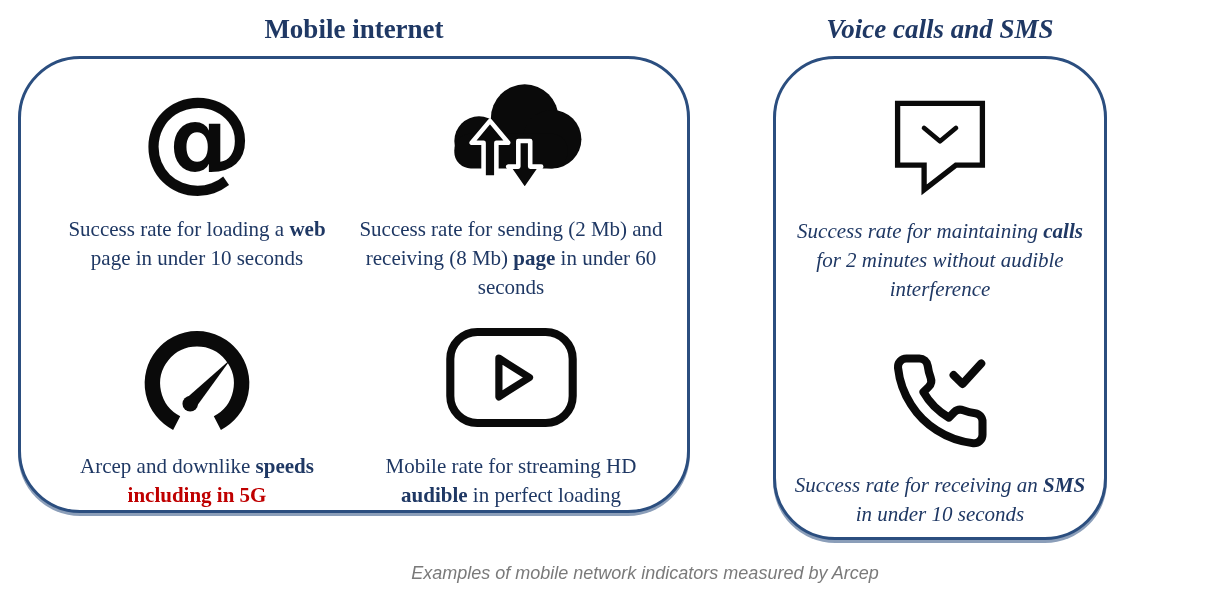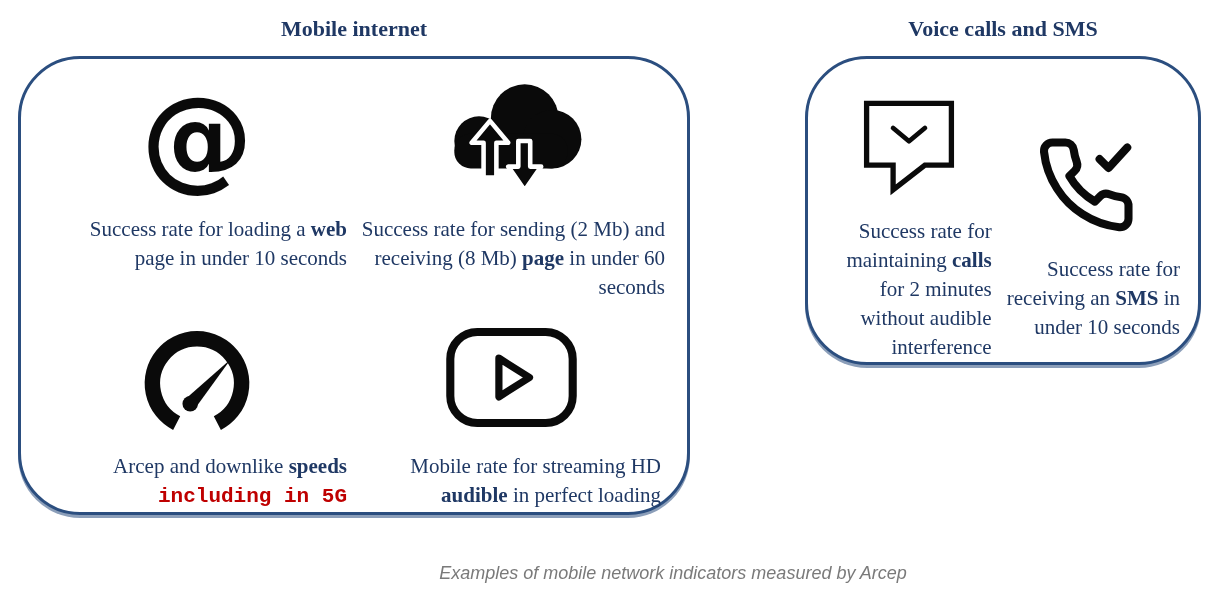--- a/index.html
+++ b/index.html
@@ -10,59 +10,59 @@
     --gray:#7a7a7a;
   }
   *{box-sizing:border-box;}
   html,body{margin:0;padding:0;}
   body{
     width:1224px;height:596px;position:relative;background:#ffffff;overflow:hidden;
     font-family:"Liberation Serif","DejaVu Serif",serif;
   }
   .panel{position:absolute;top:12px;}
   .panel-left{left:18px;width:672px;}
-  .panel-right{left:805px;width:396px;}
+  .panel-right{left:773px;width:334px;font-style:italic;}
   .panel-title{
     text-align:center;margin:0 0 10px 0;
-    font-size:22px;font-weight:700;color:var(--navy);line-height:34px;
+    font-size:27px;font-weight:700;color:var(--navy);line-height:34px;
   }
   .box{
     border:3px solid var(--border);
     border-radius:62px;
     height:483px;
     box-shadow:0 3px 0 rgba(43,78,127,.55);
     background:#fff;
   }
   .grid-2x2{
     display:grid;grid-template-columns:1fr 1fr;
     padding:14px 22px 0 22px;row-gap:8px;column-gap:6px;height:100%;
   }
   .stack{
-    display:flex;align-items:center;
-    padding:24px 18px 0 18px;height:100%;
+    display:flex;flex-direction:column;align-items:center;
+    padding:24px 18px 8px 18px;height:100%;gap:15px;
   }
   .cell{display:flex;flex-direction:column;align-items:center;}
   .stack .cell + .cell{margin-top:18px;}
   .icon-area{
     height:136px;display:flex;align-items:center;justify-content:center;
   }
   .stack .icon-area{height:128px;}
   .itext{
-    margin:6px 0 0 0;text-align:right;
+    margin:6px 0 0 0;text-align:center;
     font-size:21px;line-height:1.38;color:var(--navy);
   }
   .seg-b{font-weight:700;}
-  .seg-br{font-weight:700;color:var(--red);font-family:Liberation Mono, monospace;}
+  .seg-br{font-weight:700;color:var(--red);}
   .at-glyph{
     font-family:"DejaVu Sans","Liberation Sans",sans-serif;
     font-weight:700;font-size:112px;line-height:1;color:var(--ink);
     transform:translateY(-4px);
   }
   .page-caption{
-    position:absolute;top:563px;left:673px;transform:translateX(-50%);
+    position:absolute;top:563px;left:645px;transform:translateX(-50%);
     white-space:nowrap;
     font-family:"Liberation Sans","DejaVu Sans",sans-serif;
     font-style:italic;font-size:18px;color:var(--gray);
   }
   svg{display:block;}
 </style>
 </head>
 <body>
 
 <div class="panel panel-left">

